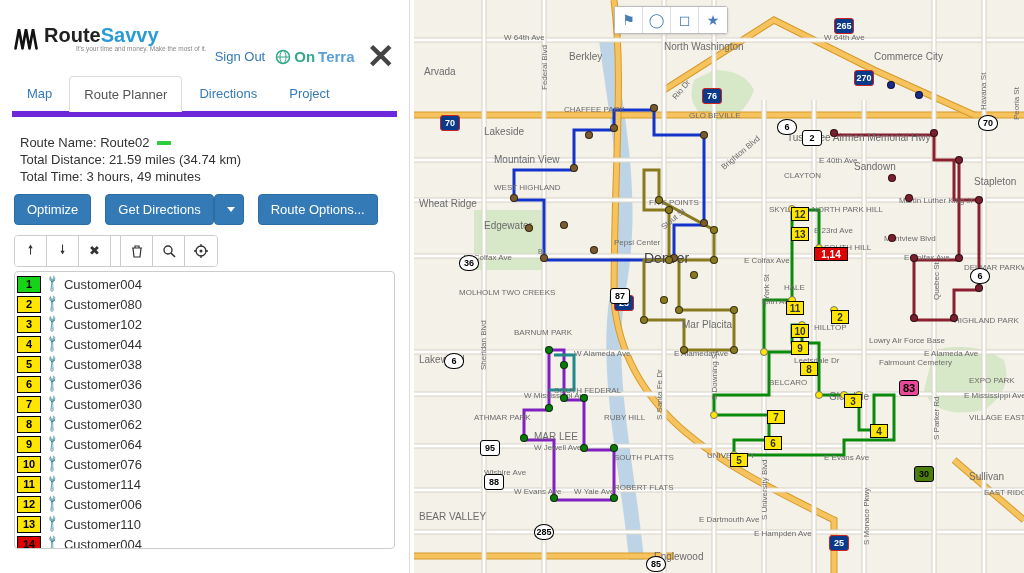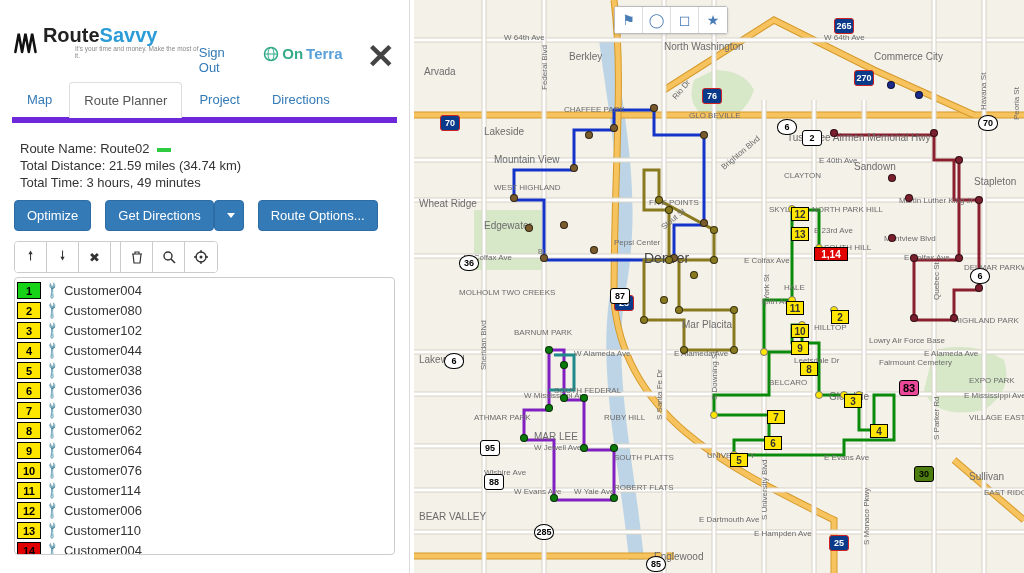--- a/index.html
+++ b/index.html
@@ -11,21 +11,21 @@
     position: absolute; left: 0; top: 0; width: 410px; height: 573px;
     background: #fff; border-right: 1px solid #ddd; padding: 8px 12px 0 12px;
   }
   .brand-row { display: flex; align-items: center; justify-content: space-between; margin-bottom: 4px; }
   .brand-left { display: flex; align-items: center; }
   .rs-logo { display: flex; align-items: center; gap: 4px; }
   .rs-mark { width: 28px; height: 28px; }
   .rs-text { font-weight: 700; font-size: 20px; color: #222; }
   .rs-text .savvy { color: #2a9bd6; font-weight: 700; }
   .rs-tagline { font-size: 6.5px; color: #888; margin-top: -2px; margin-left: 32px; }
-  .brand-right { display: flex; align-items: flex-start; gap: 22px; margin-top: 37px; }
+  .brand-right { display: flex; align-items: center; gap: 10px; margin-top: 37px; }
   a.signout { color: #337ab7; font-size: 13px; text-decoration: none; cursor: pointer; }
   .onterra { display: flex; align-items: center; gap: 3px; font-weight: 700; font-size: 15px; color: #3a8; }
   .onterra .terra { color: #5aa0d8; }
   .close-x { font-size: 34px; font-weight: 700; color: #444; cursor: pointer; line-height: 0.7; padding: 0 2px; }
 
   
   .tabs { border-bottom: 6px solid #6d28d9; margin-top: 6px; }
   .tabs ul { list-style: none; margin: 0; padding: 0; display: flex; gap: 2px; }
   .tabs li { }
   .tabs a {
@@ -149,22 +149,22 @@
           <span class="terra">Terra</span>
       </span>
       <span class="close-x">✕</span>
     </div>
   </div>
 
   <div class="tabs">
     <ul id="tabs-ul">
         <li><a>Map</a></li>
         <li class="active"><a>Route Planner</a></li>
+        <li><a>Directions</a></li>
         <li><a>Project</a></li>
-        <li><a>Directions</a></li>
       </ul>
   </div>
 
   <div class="section">
 
     <div class="info-lines">
       <div><span>Route Name:</span> <span>Route02</span> <span class="swatch"></span></div>
       <div><span>Total Distance:</span> <span>21.59 miles (34.74 km)</span></div>
       <div><span>Total Time:</span> <span>3 hours, 49 minutes</span></div>
     </div>

